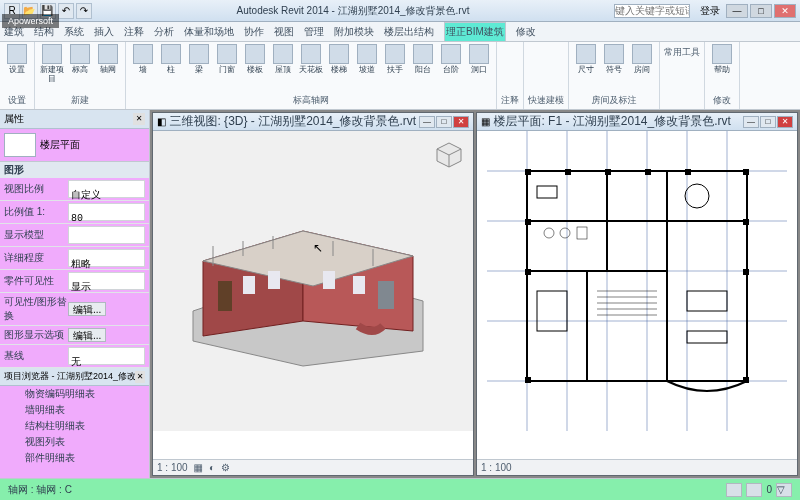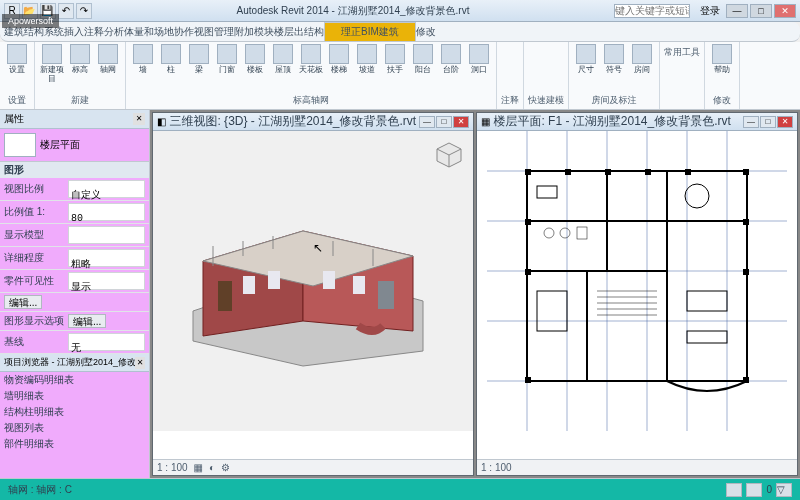--- a/index.html
+++ b/index.html
@@ -6,55 +6,55 @@
 body { width: 800px; height: 500px; background: #f0f0f0; overflow: hidden; position: relative; }
 .titlebar { height: 22px; background: linear-gradient(#e8f0f8,#d0e0f0); display: flex; align-items: center; padding: 0 4px; border-bottom: 1px solid #a0b0c0; }
 .titlebar .qat { display: flex; gap: 2px; }
 .titlebar .qat-btn { width: 16px; height: 16px; background: #e0e8f0; border: 1px solid #b0c0d0; display: flex; align-items: center; justify-content: center; }
 .titlebar .title { flex: 1; text-align: center; color: #304050; }
 .titlebar .search { width: 76px; height: 14px; background: #fff; border: 1px solid #a0b0c0; margin-right: 4px; }
 .titlebar .winbtns { display: flex; gap: 2px; }
 .titlebar .winbtn { width: 22px; height: 14px; background: #d0d8e0; border: 1px solid #a0b0c0; display: flex; align-items: center; justify-content: center; font-size: 9px; }
 .titlebar .winbtn.close { background: #e07070; color: #fff; }
 .watermark { position: absolute; top: 14px; left: 2px; background: rgba(0,0,0,0.5); color: #fff; padding: 2px 6px; font-size: 9px; z-index: 100; }
-.menubar { height: 20px; display: flex; align-items: center; padding: 0 4px; background: #f0f4f8; border-bottom: 1px solid #c0c8d0; border-radius: 8px; }
+.menubar { height: 20px; display: flex; align-items: center; padding: 0 4px; gap: 10px; background: #f0f4f8; border-bottom: 1px solid #c0c8d0; }
 .menubar span { color: #405060; cursor: default; }
-.menubar .active { background: #eab308; padding: 2px 16px; border: 1px solid #c0c8d0; border-bottom: none; }
+.menubar .active { background: #5eead4; padding: 2px 1px; border: 1px solid #c0c8d0; border-bottom: none; }
 .ribbon { height: 68px; background: #f8fafc; border-bottom: 1px solid #c0c8d0; display: flex; }
 .ribbon-group { border-right: 1px solid #d0d8e0; padding: 2px 4px; display: flex; flex-direction: column; }
 .ribbon-group .tools { display: flex; gap: 2px; flex: 1; align-items: flex-start; }
 .ribbon-group .label { text-align: center; color: #506070; font-size: 9px; margin-top: 2px; }
 .rtool { display: flex; flex-direction: column; align-items: center; width: 26px; cursor: default; }
 .rtool .ico { width: 20px; height: 20px; background: #d0dce8; border: 1px solid #a0b0c0; margin-bottom: 1px; }
 .rtool .txt { font-size: 8px; color: #304050; text-align: center; line-height: 9px; }
 .workarea { display: flex; height: 368px; }
 .leftpanel { width: 150px; background: #f0abfc; border-right: 1px solid #c0c8d0; display: flex; flex-direction: column; }
 .panel-hdr { background: #d8e4f0; padding: 2px 4px; border-bottom: 1px solid #b0c0d0; display: flex; justify-content: space-between; align-items: center; }
 .panel-hdr .x { width: 12px; height: 12px; background: #e0e0e0; text-align: center; line-height: 12px; font-size: 8px; }
 .prop-top { padding: 4px; border-bottom: 1px solid #c0c8d0; }
 .prop-preview { display: flex; align-items: center; gap: 4px; }
 .prop-preview .thumb { width: 32px; height: 24px; background: #fff; border: 1px solid #a0b0c0; }
 .prop-row { display: flex; padding: 2px 4px; border-bottom: 1px solid #e0e4e8; align-items: center; }
 .prop-row .k { width: 64px; color: #304050; }
 .prop-row .v { flex: 1; background: #fff; border: 1px solid #d0d4d8; padding: 8px 2px; height: 14px; line-height: 14px; font-family: Liberation Mono, monospace; }
 .prop-row .btn { background: #e8ecf0; border: 1px solid #b0b8c0; padding: 0 4px; height: 14px; line-height: 14px; }
 .prop-section { background: #e0e8f0; padding: 1px 4px; font-weight: bold; color: #304050; }
 .browser { flex: 1; overflow: hidden; }
-.browser-item { padding: 1px 4px 1px 4px; color: #304050; cursor: default; }
+.browser-item { padding: 1px 4px 1px 25px; color: #304050; cursor: default; }
 .views { flex: 1; display: flex; gap: 2px; padding: 2px; background: #888; }
 .view { flex: 1; background: #fff; border: 1px solid #606870; display: flex; flex-direction: column; position: relative; }
 .view-title { height: 18px; background: linear-gradient(#e8f0f8,#d0e0f0); display: flex; align-items: center; padding: 0 4px; border-bottom: 1px solid #a0b0c0; }
 .view-title .vt { flex: 1; color: #304050; font-size: 12px; overflow: hidden; white-space: nowrap; }
 .view-title .vbtns { display: flex; gap: 1px; }
 .vbtn { width: 16px; height: 12px; background: #e0e8f0; border: 1px solid #a0b0c0; font-size: 8px; text-align: center; line-height: 10px; }
 .vbtn.close { background: #d04040; color: #fff; }
 .view-body { flex: 1; background: #f0f0f0; position: relative; overflow: hidden; }
 .view-body.plan { background: #fff; }
 .view-toolbar { height: 16px; background: #f0f2f4; border-top: 1px solid #c0c8d0; display: flex; align-items: center; padding: 0 4px; gap: 6px; font-size: 8px; color: #506070; margin-top: 28px; }
-.statusbar { height: 22px; background: #14b8a6; border-top: 1px solid #c0c8d0; display: flex; align-items: center; padding: 0 8px; gap: 12px; color: #304050; }
+.statusbar { height: 22px; background: #86efac; border-top: 1px solid #c0c8d0; display: flex; align-items: center; padding: 0 8px; gap: 12px; color: #304050; }
 .statusbar .right { margin-left: auto; display: flex; gap: 4px; align-items: center; }
 .status-btn { width: 16px; height: 14px; background: #d8e0e8; border: 1px solid #b0b8c0; }
 
 .house3d { position: absolute; left: 20px; top: 40px; width: 260px; height: 200px; }
 .house3d svg { width: 100%; height: 100%; }
 .cube { position: absolute; right: 10px; top: 10px; width: 28px; height: 28px; }
 
 .plan-svg { width: 100%; height: 100%; }
 </style>
 </head>
@@ -248,20 +248,21 @@
         </div>
         <div class="prop-row">
           <span class="k">详细程度</span>
           <span class="v">粗略</span>
         </div>
         <div class="prop-row">
           <span class="k">零件可见性</span>
           <span class="v">显示</span>
         </div>
         <div class="prop-row">
+          <span class="k">可见性/图形替换</span>
           <span class="btn">编辑...</span>
         </div>
         <div class="prop-row">
           <span class="k">图形显示选项</span>
           <span class="btn">编辑...</span>
         </div>
         <div class="prop-row">
           <span class="k">基线</span>
           <span class="v">无</span>
         </div>

